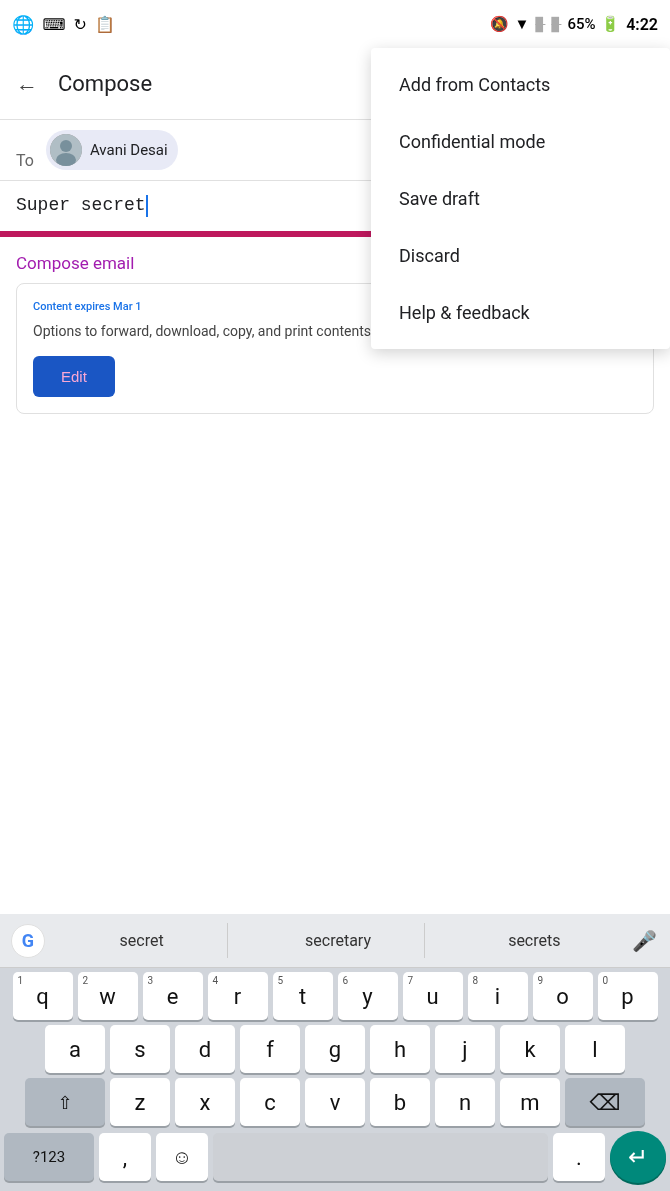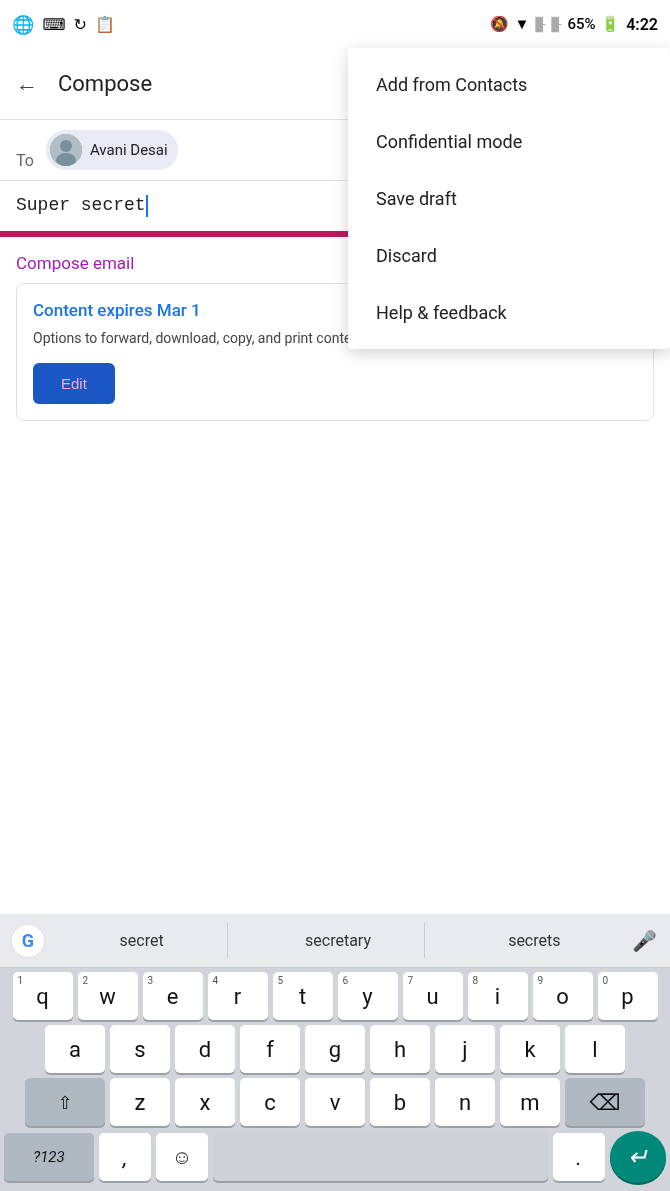--- a/index.html
+++ b/index.html
@@ -74,39 +74,39 @@
       color: #a21caf;
     }
 
     
     .confidential-card {
       margin: 0 16px;
       border: 1px solid #e0e0e0;
       border-radius: 8px;
       padding: 16px;
     }
-    .confidential-title { font-size: 17px; color: #1a73e8; font-weight: 500; margin-bottom: 8px; }
+    .confidential-title { font-size: 11px; color: #1a73e8; font-weight: 500; margin-bottom: 8px; }
     .confidential-body { font-size: 14px; color: #444; line-height: 1.5; margin-bottom: 14px; }
     .edit-btn {
       background: #1a56c4;
       color: #f9a8d4;
       border: none;
       border-radius: 6px;
       padding: 12px 28px;
       font-size: 15px;
       font-weight: 500;
       cursor: pointer;
     }
 
     
     .dropdown-menu {
       position: absolute;
       top: 48px;
       right: 0;
-      width: 322px;
+      width: 299px;
       background: #fff;
       border-radius: 4px;
       box-shadow: 0 4px 16px rgba(0,0,0,0.18);
       z-index: 100;
       padding: 8px 0;
     }
     .dropdown-item {
       padding: 18px 28px;
       font-size: 18px;
       color: #202124;
@@ -214,21 +214,20 @@
       background: #b0b8c1;
       min-width: 72px;
       max-width: 80px;
     }
     .kb-bottom-row {
       display: flex;
       gap: 5px;
       margin-bottom: 4px;
       align-items: center;
       justify-content: center;
-      font-style: italic;
     }
     .kb-key-num {
       background: #b0b8c1;
       min-width: 80px;
       max-width: 90px;
       font-size: 15px;
     }
     .kb-key-comma {
       min-width: 44px;
       max-width: 52px;

